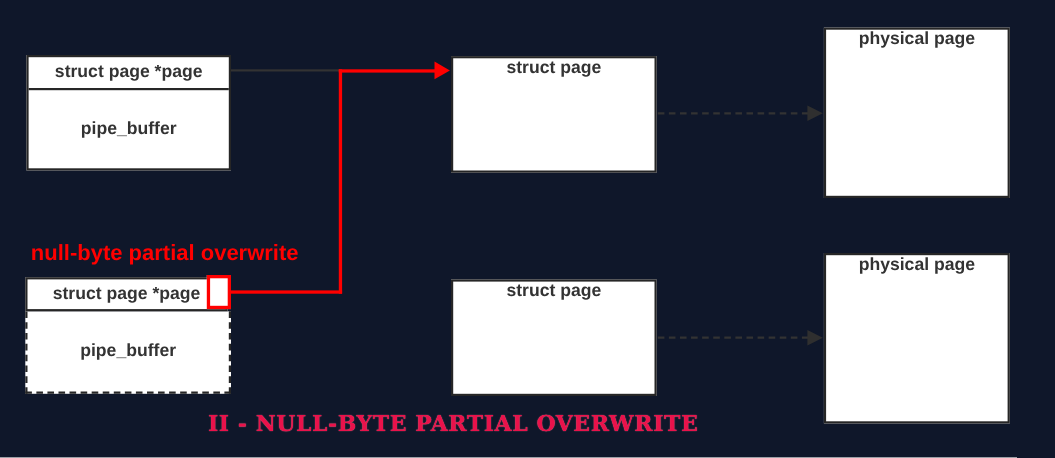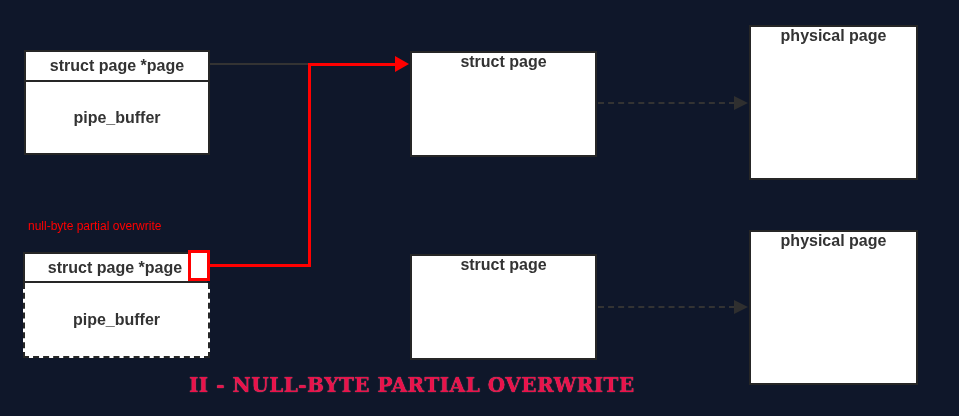--- a/index.html
+++ b/index.html
@@ -78,21 +78,21 @@
     position: absolute; width: 0; height: 0;
     border-left: 14px solid #2f2f2f;
     border-top: 7px solid transparent;
     border-bottom: 7px solid transparent;
   }
   .ah-top    { left: 734px; top: 96px; }
   .ah-bottom { left: 734px; top: 300px; }
 
   .annotation {
     position: absolute; left: 28px; top: 219px;
-    font-weight: normal; font-size: 12px; color: #ff0000;
+    font-weight: bold; font-size: 20px; color: #ff0000;
     white-space: nowrap;
   }
   .title {
     position: absolute; left: 189px; top: 373px; width: 440px;
     text-align: center;
     font-family: "DejaVu Serif", serif;
     font-weight: bold; font-size: 20px;
     letter-spacing: 0.5px;
     color: #e9124b;
     text-shadow: 0 0 1px #f8778f;

